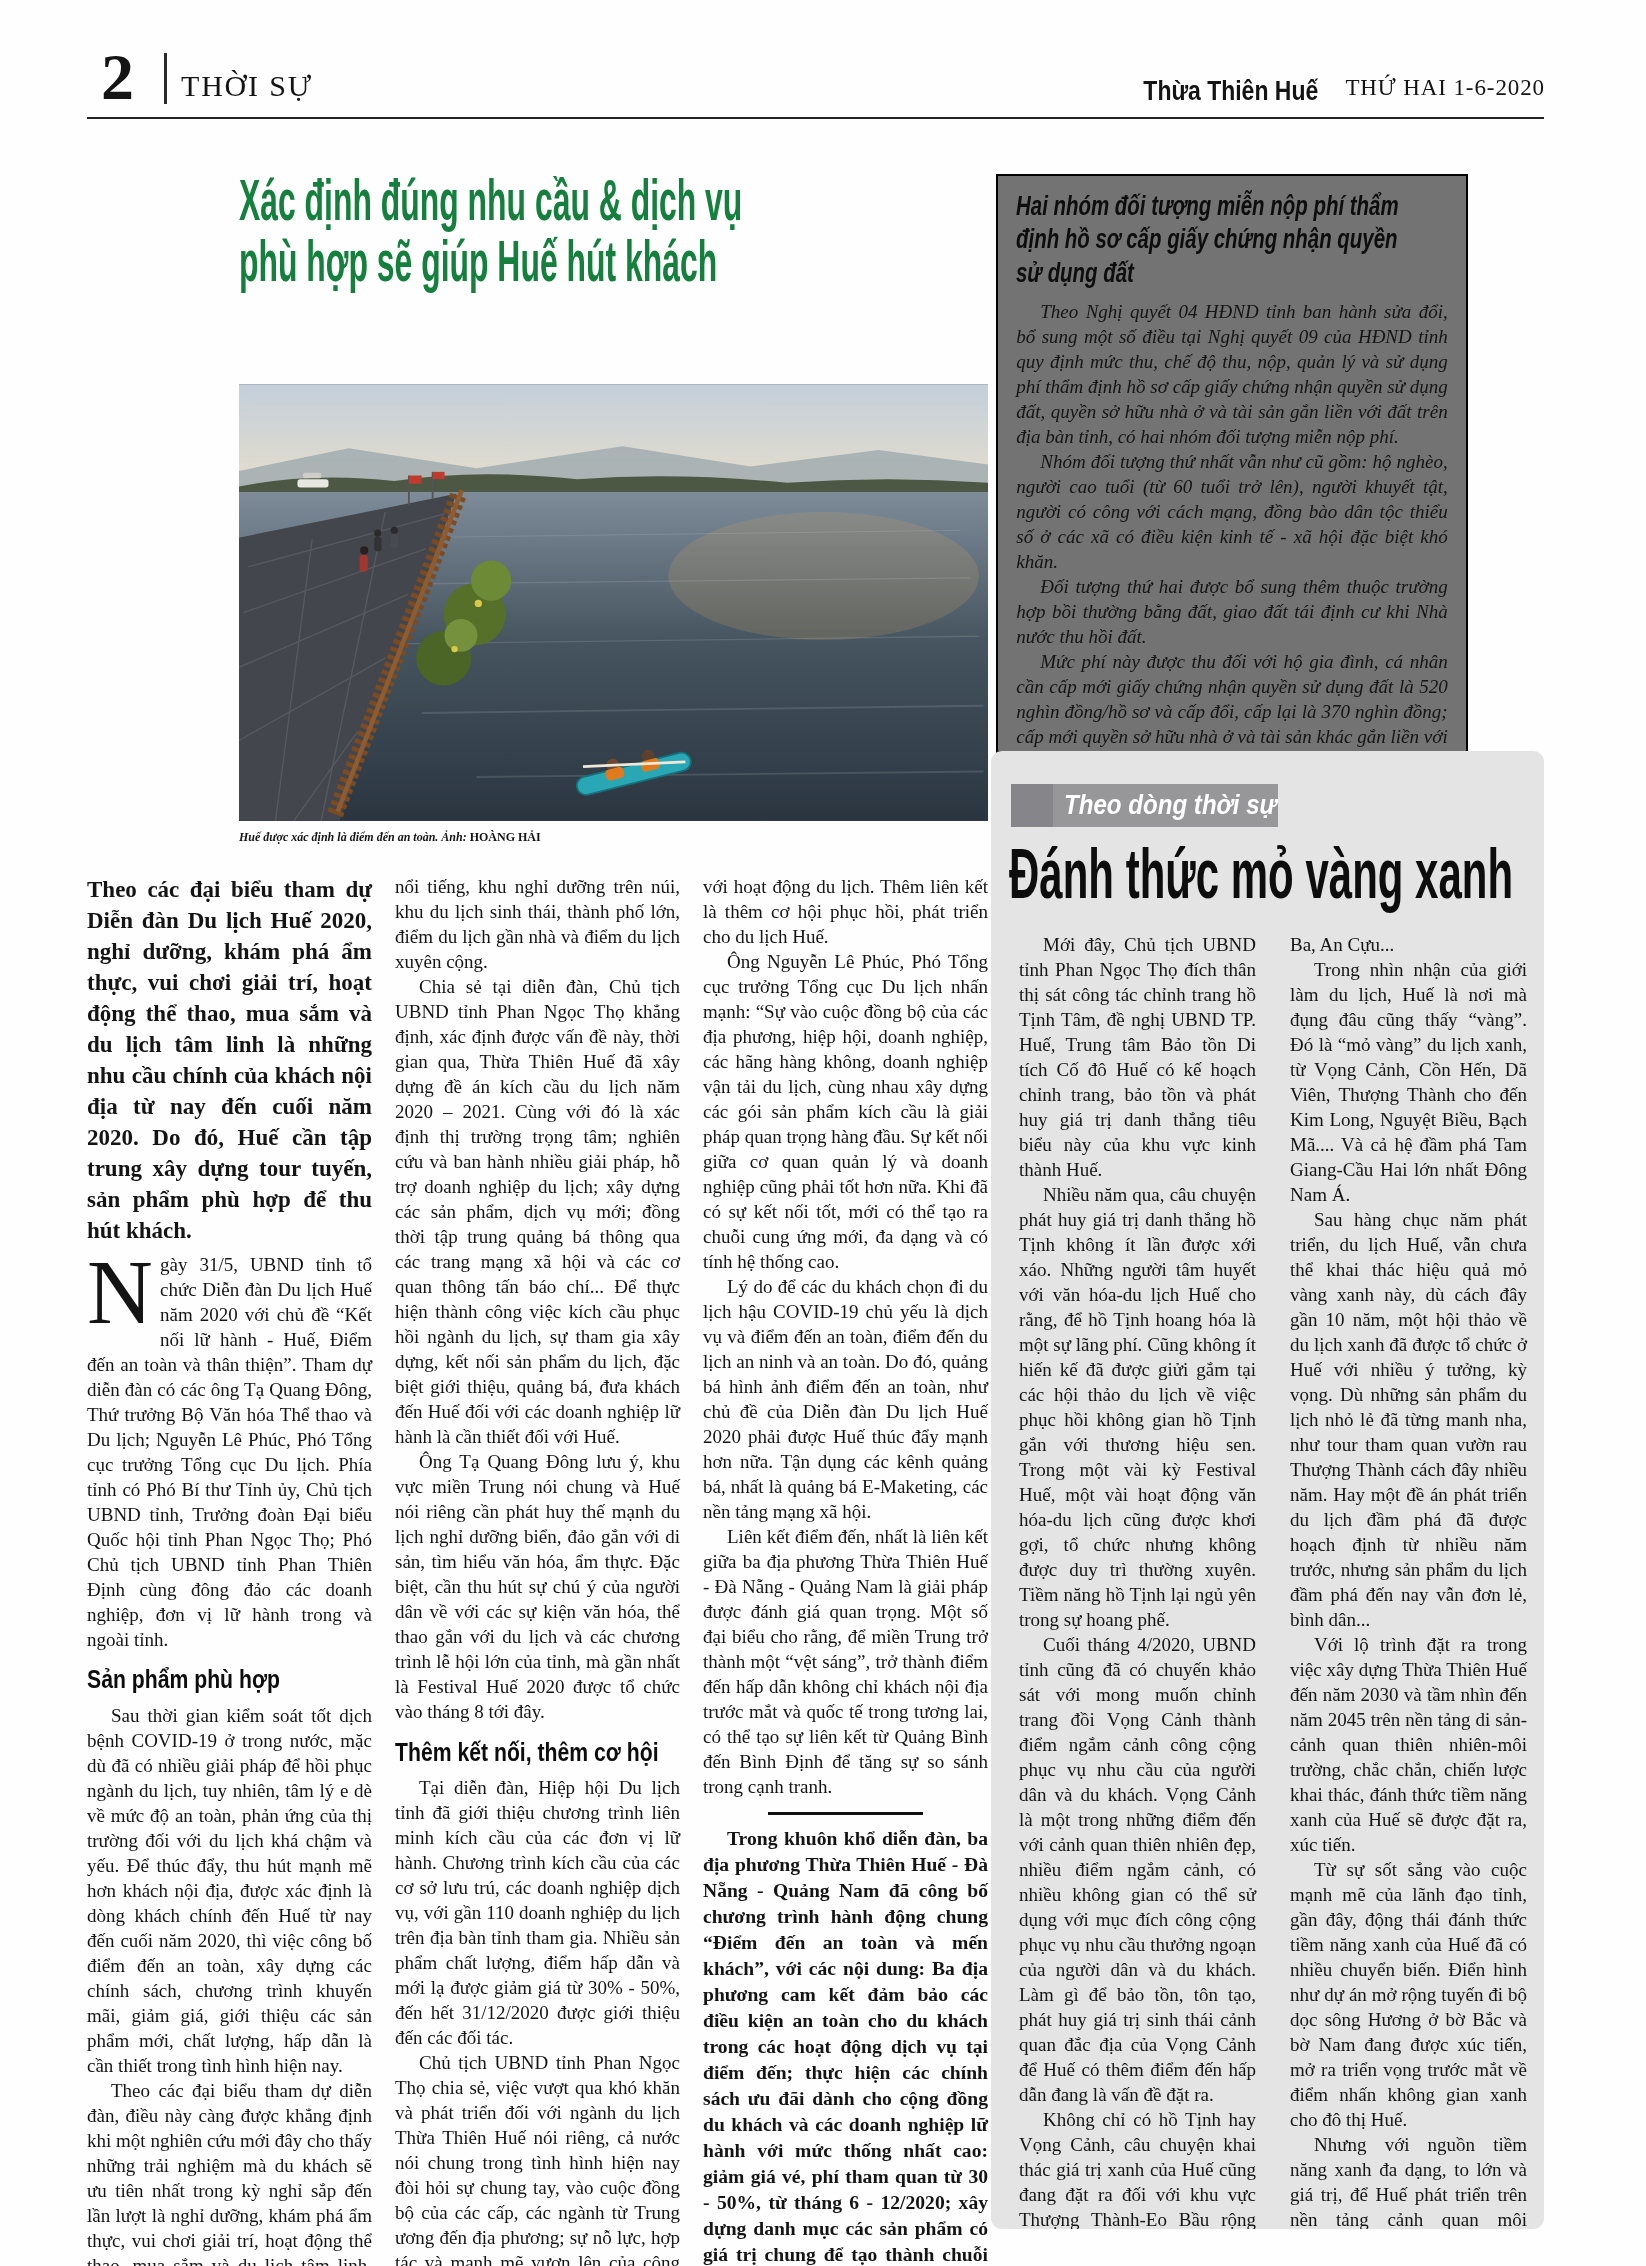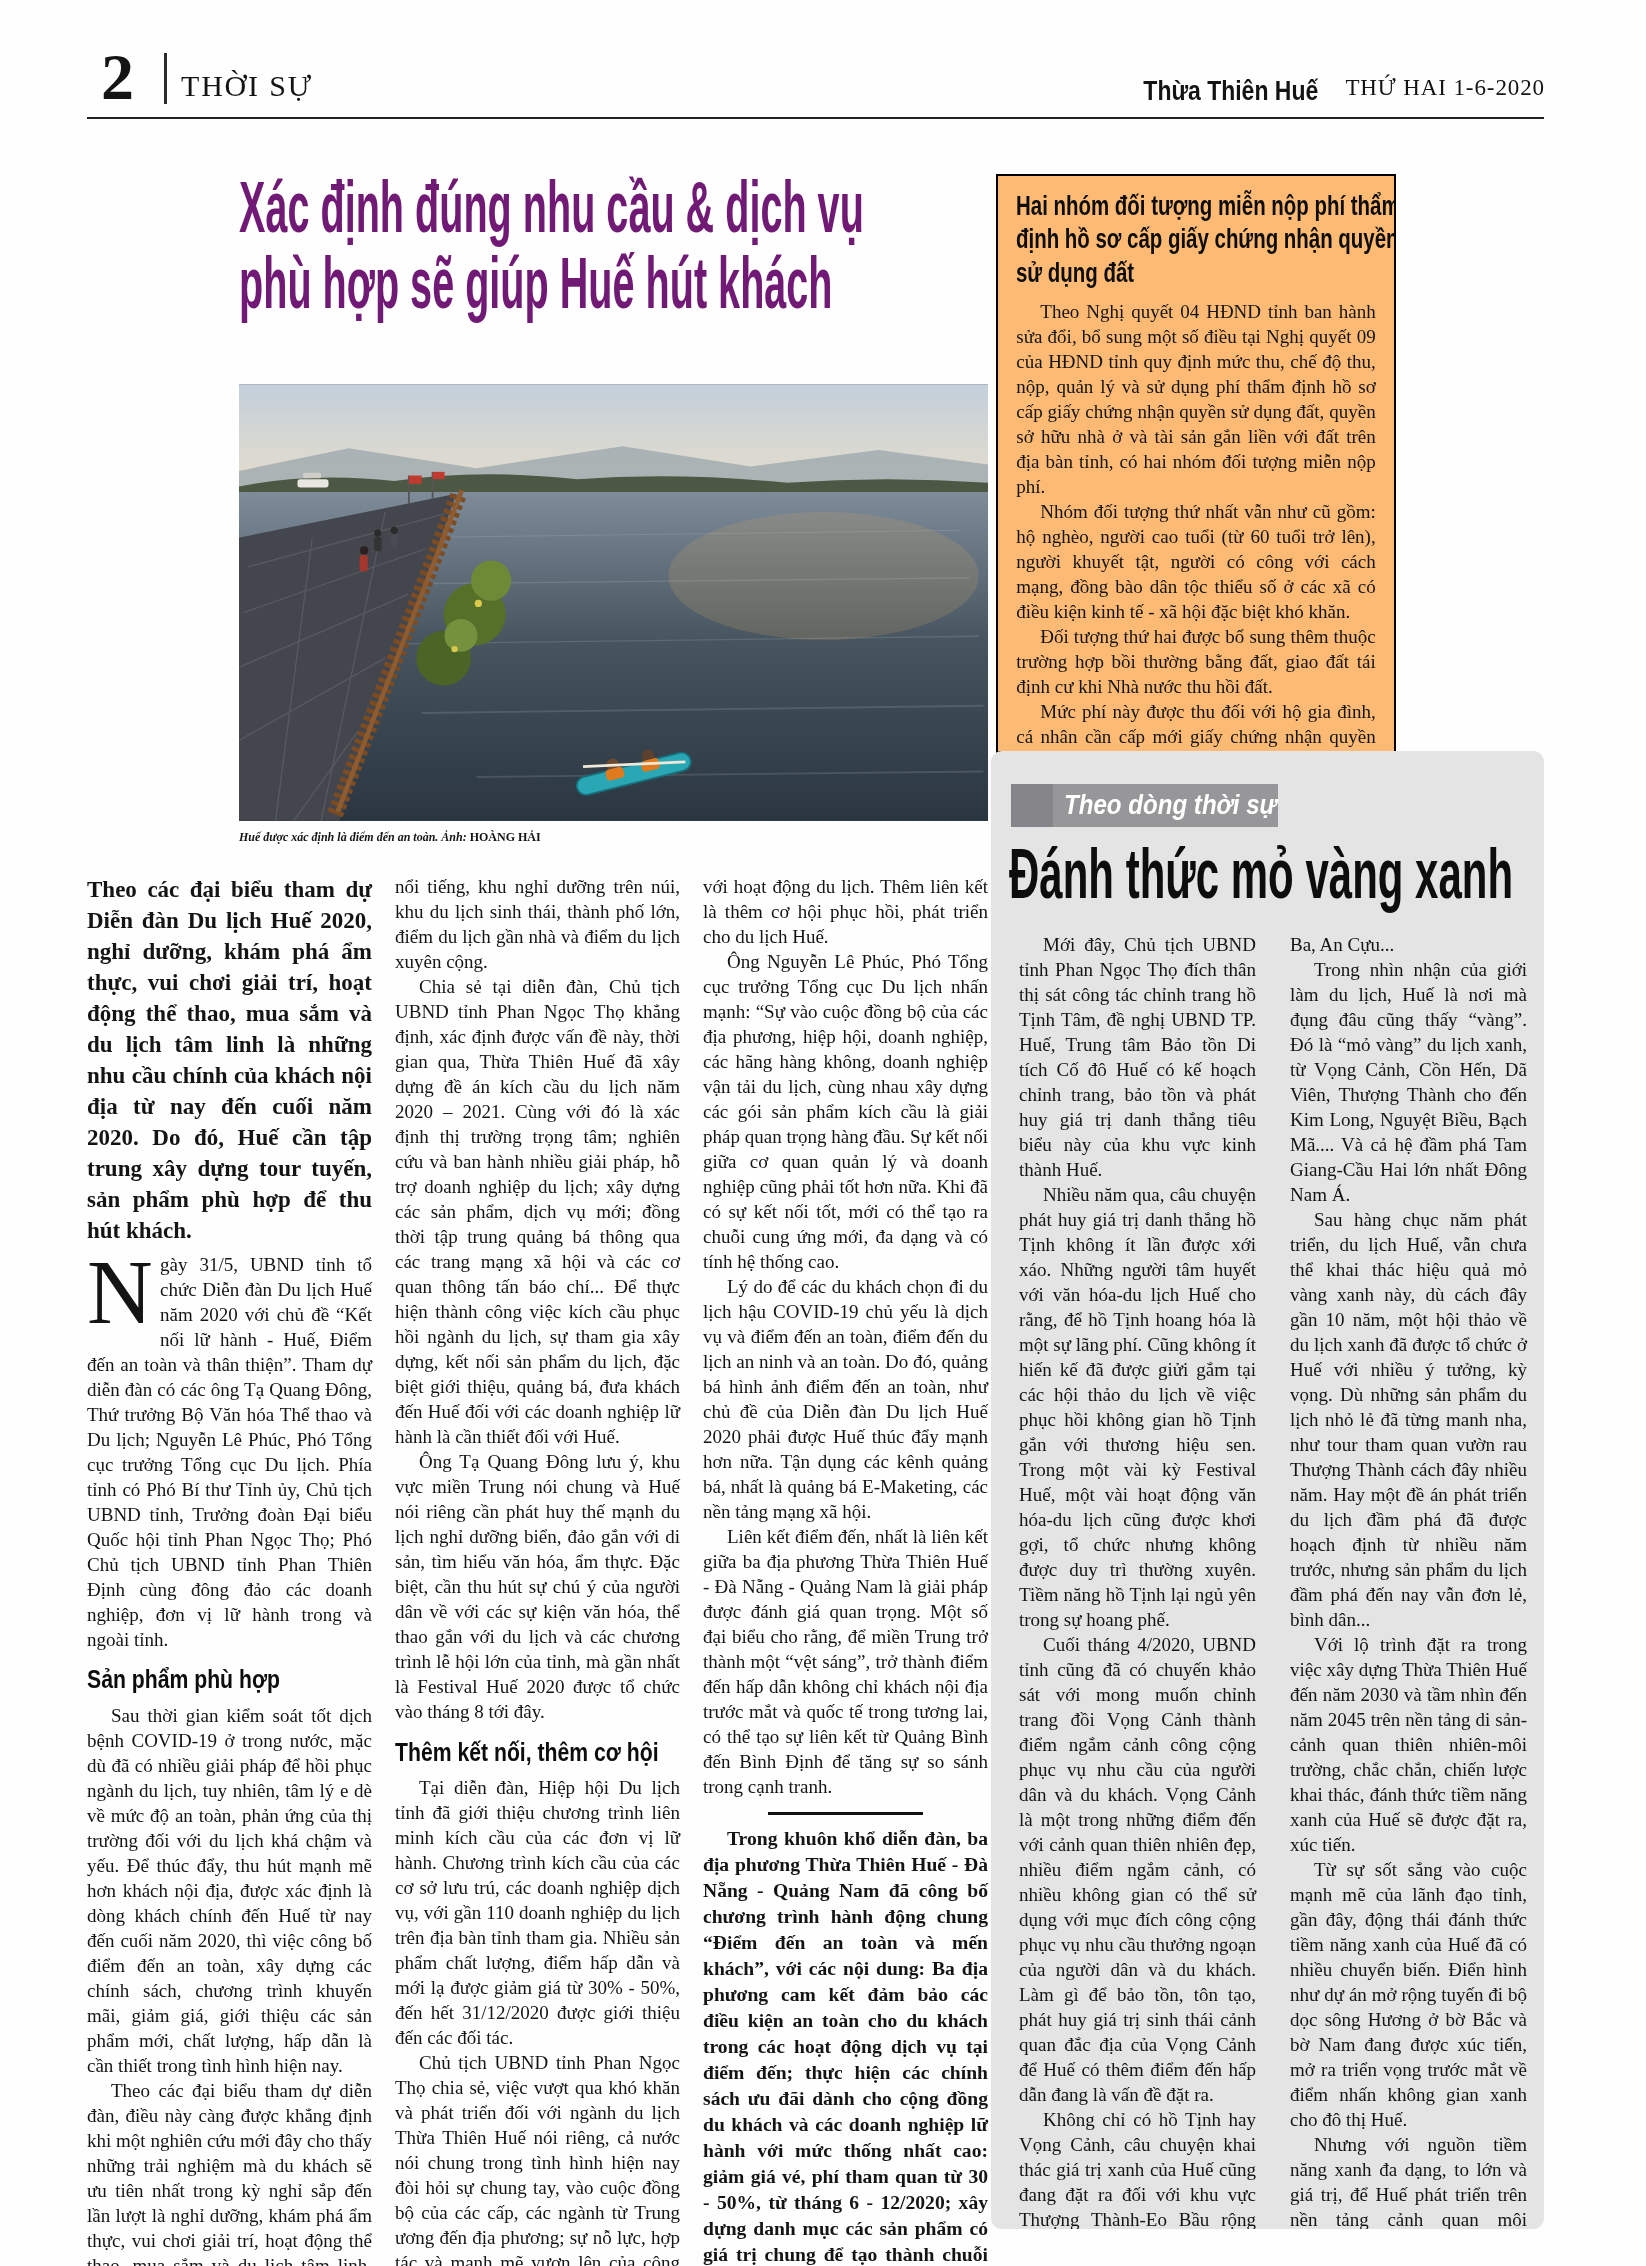--- a/index.html
+++ b/index.html
@@ -10,29 +10,29 @@
   .page-num{left:101px;top:44px;font-size:66px;font-weight:bold;line-height:1;font-family:"Liberation Serif",serif;}
   .hdr-bar{left:164px;top:53px;width:2.7px;height:51px;background:#2a2a2a;}
   .hdr-section{left:181px;top:69px;font-size:30px;letter-spacing:1.8px;}
   .hdr-right{top:75px;right:102px;display:flex;align-items:flex-start;gap:27.4px;white-space:nowrap;}
   .masthead{font-family:"Liberation Sans",sans-serif;font-weight:bold;font-size:28px;
             transform:scaleX(.82);transform-origin:right;display:inline-block;}
   .issue-date{font-size:23px;letter-spacing:0.9px;}
   .hdr-rule{left:87px;top:117px;width:1457px;height:1.8px;background:#222;}
   
   .headline1{left:239px;top:170px;width:758px;font-family:"Liberation Sans",sans-serif;
-             font-weight:bold;font-size:72px;line-height:1.05;color:#701a75;}
+             font-weight:bold;font-size:58px;line-height:1.05;color:#15803d;}
   .headline1 .hl{display:inline-block;white-space:nowrap;transform:scaleX(.55);transform-origin:left;}
   
   .photo{left:239px;top:384px;width:749px;height:437px;overflow:hidden;background:#46555f;}
   .caption{left:239px;top:830px;width:749px;font-size:12px;font-style:italic;font-weight:bold;}
   .caption .credit{font-style:normal;}
   
-  .newsbox{left:996px;top:174px;width:400px;height:579px;border:2.7px solid #000;background:#fdba74;
-           box-sizing:border-box;padding:12.8px 18.3px 9.1px;overflow:hidden;}
+  .newsbox{left:996px;top:174px;width:472px;height:579px;border:2.7px solid #000;background:#737373;
+           box-sizing:border-box;padding:12.8px 18.3px 9.1px;overflow:hidden;font-style:italic;}
   .boxtitle{font-family:"Liberation Sans",sans-serif;font-weight:bold;font-size:28px;line-height:1.2;
             width:557px;transform:scaleX(.73);transform-origin:left;color:#0d0d0d;}
   .newsbox .cols{margin-top:9.1px;}
   
   .body{font-size:19px;line-height:25px;text-align:justify;text-indent:24px;margin:0;}
   .cont{text-indent:0;}
   .lead{font-size:23px;line-height:31px;font-weight:bold;text-align:justify;margin:0 0 5.5px 0;}
   .dropcap{float:left;font-size:91px;line-height:71px;padding:5.5px 7.3px 0 0;font-family:"Liberation Serif",serif;}
   .subhead{margin:12.8px 0 7.3px 0;}
   .subhead .cond{display:inline-block;white-space:nowrap;font-family:"Liberation Sans",sans-serif;

